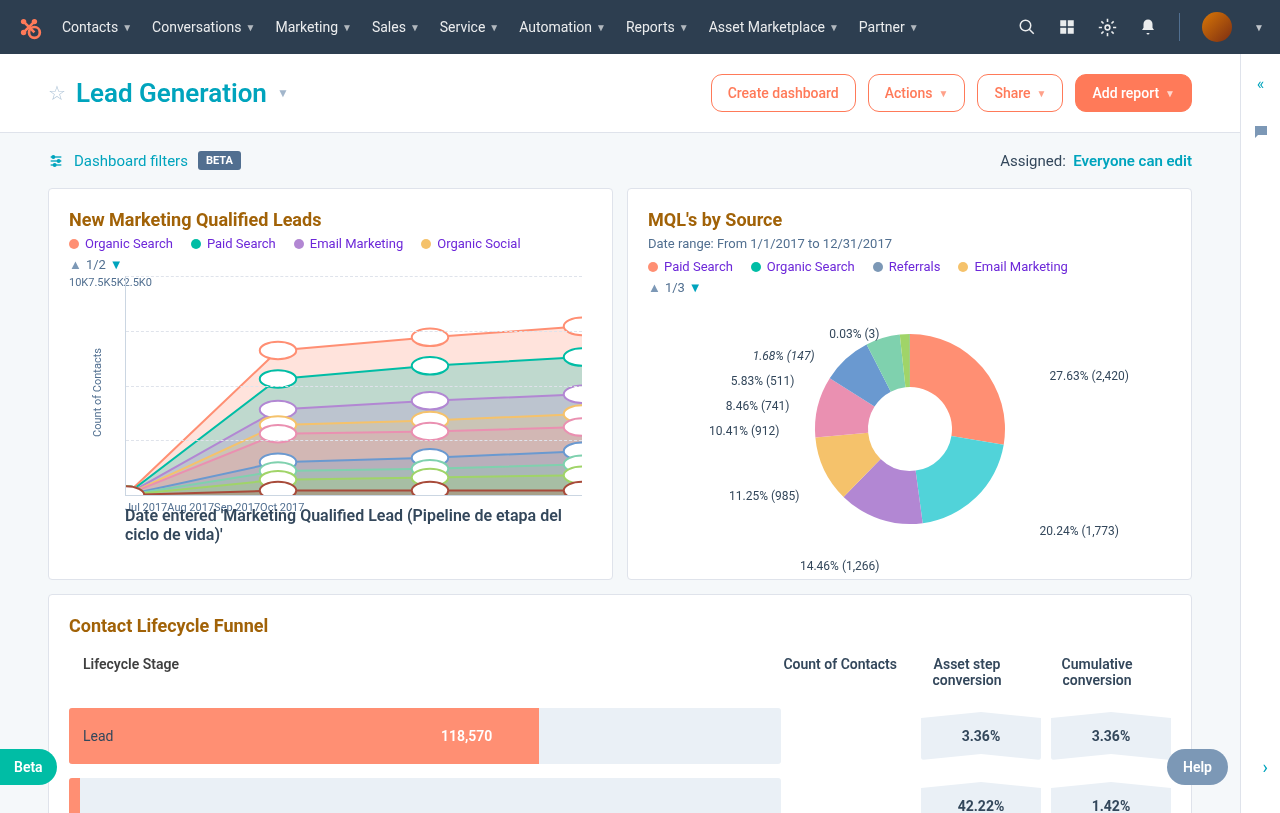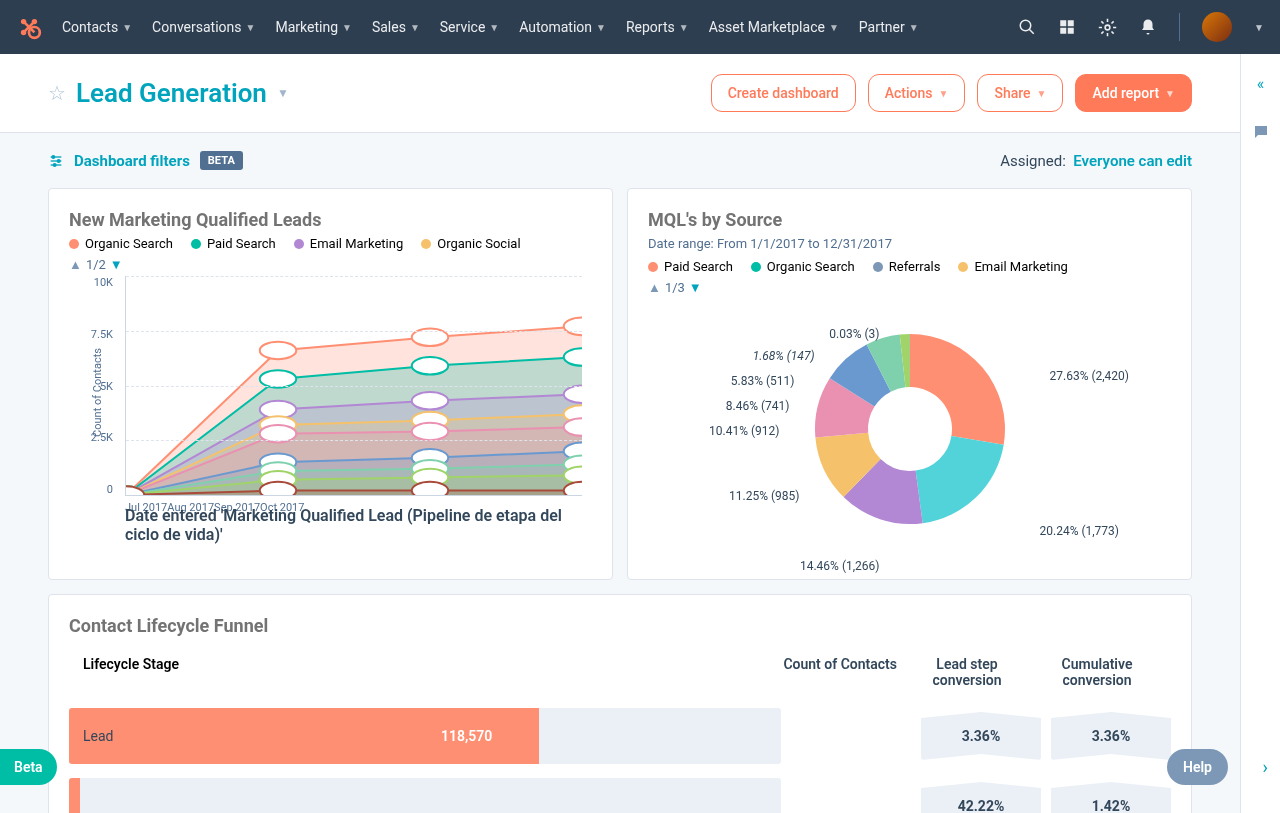--- a/index.html
+++ b/index.html
@@ -17,36 +17,36 @@
 .header-row{background:#fff;padding:20px 48px;display:flex;align-items:center;justify-content:space-between;border-bottom:1px solid #dfe3eb}
 .header-left{display:flex;align-items:center;gap:10px}
 .star{color:#b0c5d8;font-size:20px;cursor:pointer}
 .page-title{color:#00a4bd;font-size:26px;font-weight:600;cursor:pointer;display:flex;align-items:center;gap:10px}
 .header-actions{display:flex;gap:12px}
 .btn{padding:10px 16px;border-radius:11px;font-size:14px;font-weight:500;cursor:pointer;border:1px solid;display:flex;align-items:center;gap:6px}
 .btn-outline{border-color:#ff7a59;color:#ff7a59;background:#fff}
 .btn-primary{background:#ff7a59;color:#fff;border-color:#ff7a59}
 .filters-row{padding:18px 48px;display:flex;align-items:center;justify-content:space-between}
 .filters-left{display:flex;align-items:center;gap:10px}
-.filter-link{color:#00a4bd;font-weight:700;font-size:15px;cursor:pointer}
+.filter-link{color:#00a4bd;font-weight:400;font-size:15px;cursor:pointer}
 .beta{background:#516f90;color:#fff;font-size:11px;font-weight:700;padding:3px 8px;border-radius:3px}
 .assigned{color:#33475b;font-size:15px}
 .assigned a{color:#00a4bd;font-weight:600;text-decoration:none;cursor:pointer}
 .cards{padding:0 48px;display:flex;gap:14px;flex-wrap:wrap}
 .card{background:#fff;border:1px solid #dfe3eb;border-radius:4px;padding:20px;flex:1;min-width:480px}
 .card.full{flex-basis:100%}
-.card h3{color:#737373;font-size:18px;font-weight:700;margin-bottom:6px}
+.card h3{color:#a16207;font-size:18px;font-weight:700;margin-bottom:6px}
 .card .meta{color:#516f90;font-size:13px;margin-bottom:8px}
 .legend{display:flex;flex-wrap:wrap;gap:18px;margin-bottom:6px}
-.legend-item{display:flex;align-items:center;gap:6px;font-size:13px;color:#000000}
+.legend-item{display:flex;align-items:center;gap:6px;font-size:13px;color:#6d28d9}
 .dot{width:10px;height:10px;border-radius:50%}
 .pager{display:flex;align-items:center;gap:4px;font-size:13px;color:#516f90;margin-bottom:4px}
 .pager .tri{color:#00a4bd;cursor:pointer}
 .chart-area{position:relative;height:260px}
-.y-axis{position:absolute;left:0;top:0;bottom:40px;width:50px;display:flex;flex-direction:column;justify-content:space-between;text-align:right;font-size:11px;color:#516f90;padding-right:6px}
+.y-axis{position:absolute;left:0;top:0;bottom:40px;width:50px;display:flex;flex-direction:row;justify-content:space-between;text-align:right;font-size:11px;color:#516f90;padding-right:6px}
 .y-label{position:absolute;left:-16px;top:50%;transform:rotate(-90deg) translateX(20px);font-size:11px;color:#516f90;white-space:nowrap}
 .plot{position:absolute;left:56px;right:10px;top:0;bottom:40px;border-left:1px solid #cbd6e2;border-bottom:1px solid #cbd6e2}
 .grid-line{position:absolute;left:0;right:0;border-top:1px dashed #dfe3eb}
 .x-axis{position:absolute;left:56px;right:10px;bottom:22px;display:flex;font-size:11px;color:#516f90}
 .x-label{position:absolute;left:56px;right:10px;bottom:-8px;text-align:left;font-size:16px;color:#33475b;font-weight:600}
 .donut-wrap{display:flex;align-items:center;justify-content:center;position:relative;height:260px}
 .donut-label{position:absolute;font-size:12px;color:#33475b;white-space:nowrap}
 .funnel-table{width:100%;margin-top:14px}
 .funnel-header{display:grid;grid-template-columns:1fr 120px 120px 120px;gap:10px;padding:6px 14px;color:#33475b;font-weight:600;font-size:14px}
 .funnel-header .r{text-align:right}
@@ -289,23 +289,23 @@
               <div class="donut-label" style="left: calc(50% - 95px); top: calc(50% - 80px); transform: translateX(-100%); font-style: italic;">1.68% (147)</div>
               <div class="donut-label" style="left: calc(50% - 30px); top: calc(50% - 102px); transform: translateX(-100%);">0.03% (3)</div>
             </div>
         </div>
       </div>
 
       <div class="card full">
         <h3>Contact Lifecycle Funnel</h3>
         <div class="funnel-table">
           <div class="funnel-header">
-            <div style="color:#000000">Lifecycle Stage</div>
+            <div style="color:#404040">Lifecycle Stage</div>
             <div class="r">Count of Contacts</div>
-            <div class="c">Lead step conversion</div>
+            <div class="c">Asset step conversion</div>
             <div class="c">Cumulative conversion</div>
           </div>
           <div id="funnel-rows">
               <div class="funnel-row">
                 <div class="funnel-bar">
                   <div class="funnel-fill" style="left:0;width:66%"></div>
                   <span class="lbl">Lead</span>
                   <span class="val" style="left:372px">118,570</span>
                 </div>
                 <div></div>

